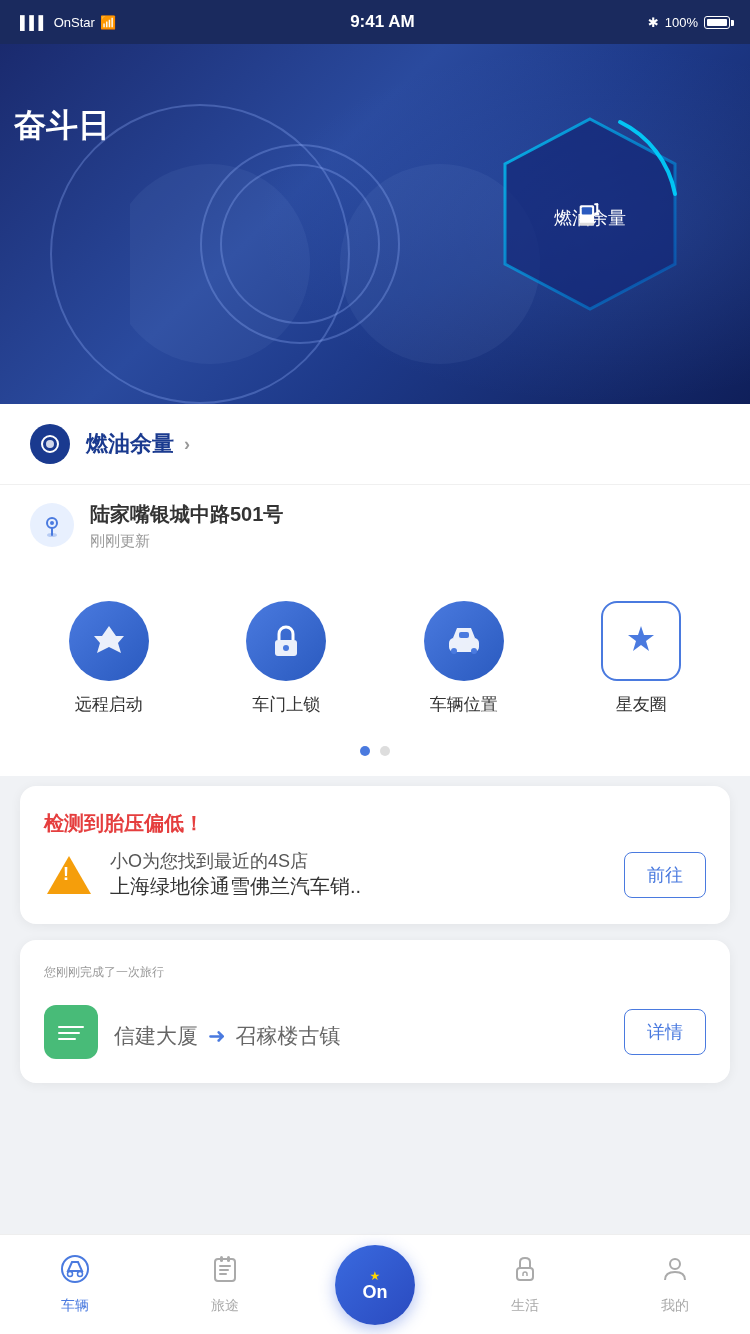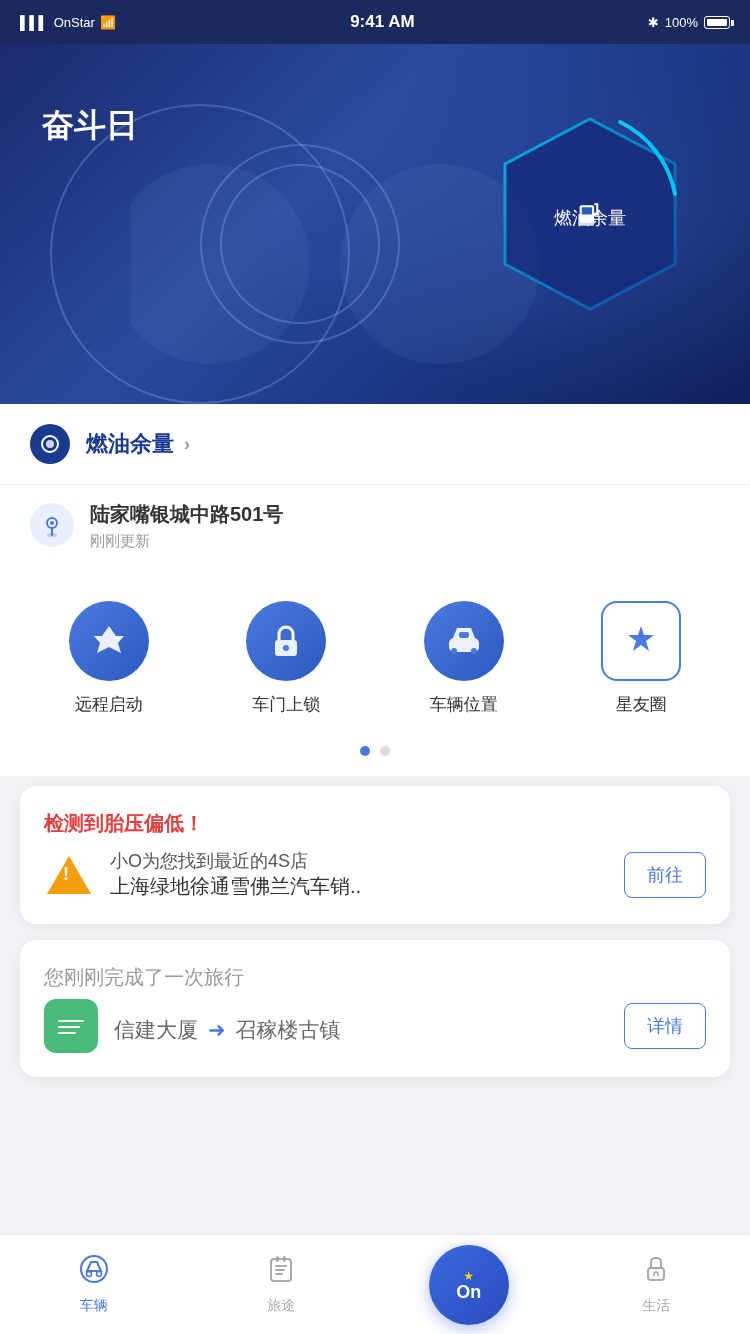--- a/index.html
+++ b/index.html
@@ -69,21 +69,21 @@
       position: absolute;
       border-radius: 50%;
       border: 2px solid rgba(150,180,255,0.3);
     }
     .wheel-1 { width: 200px; height: 200px; top: 100px; right: 350px; }
     .wheel-2 { width: 160px; height: 160px; top: 120px; right: 370px; }
     .wheel-3 { width: 300px; height: 300px; top: 60px; right: 400px; }
 
     .hero-title {
       position: absolute;
-      top: 60px; left: 42px;
+      top: 60px; left: 14px;
       color: white;
       font-size: 32px;
       font-weight: 700;
     }
 
     
     .hex-container {
       position: absolute;
       top: 60px;
       right: 60px;
@@ -295,23 +295,23 @@
       border-radius: 8px;
       color: #4a7adf;
       font-size: 18px;
       cursor: pointer;
       white-space: nowrap;
       background: white;
     }
 
     
     .trip-header {
-      font-size: 20px;
+      font-size: 12px;
       color: #999;
-      margin-bottom: 8px;
+      margin-bottom: 24px;
     }
     .trip-body {
       display: flex;
       align-items: center;
       gap: 16px;
     }
     .trip-icon {
       width: 54px; height: 54px;
       background: #48bb78;
       border-radius: 12px;
@@ -633,14 +633,23 @@
     <span class="nav-icon">
       <svg width="30" height="30" viewBox="0 0 30 30" fill="none">
         <path d="M10 8 Q10 4 15 4 Q20 4 20 8 L20 14 L10 14 Z" stroke="#aaa" stroke-width="2" fill="none"></path>
         <rect x="7" y="14" width="16" height="12" rx="3" stroke="#aaa" stroke-width="2" fill="none"></rect>
         <path d="M13 22 L13 20 Q13 18 15 18 Q17 18 17 20 L17 22" stroke="#aaa" stroke-width="1.5" fill="none"></path>
       </svg>
     </span>
     <span class="nav-label">生活</span>
   </div>
 
+  <div class="nav-item inactive">
+    <span class="nav-icon">
+      <svg width="30" height="30" viewBox="0 0 30 30" fill="none">
+        <circle cx="15" cy="10" r="5" stroke="#aaa" stroke-width="2" fill="none"></circle>
+        <path d="M5 26 Q5 18 15 18 Q25 18 25 26" stroke="#aaa" stroke-width="2" fill="none"></path>
+      </svg>
+    </span>
+    <span class="nav-label">我的</span>
+  </div>
 
 </div>
 
 </body></html>

